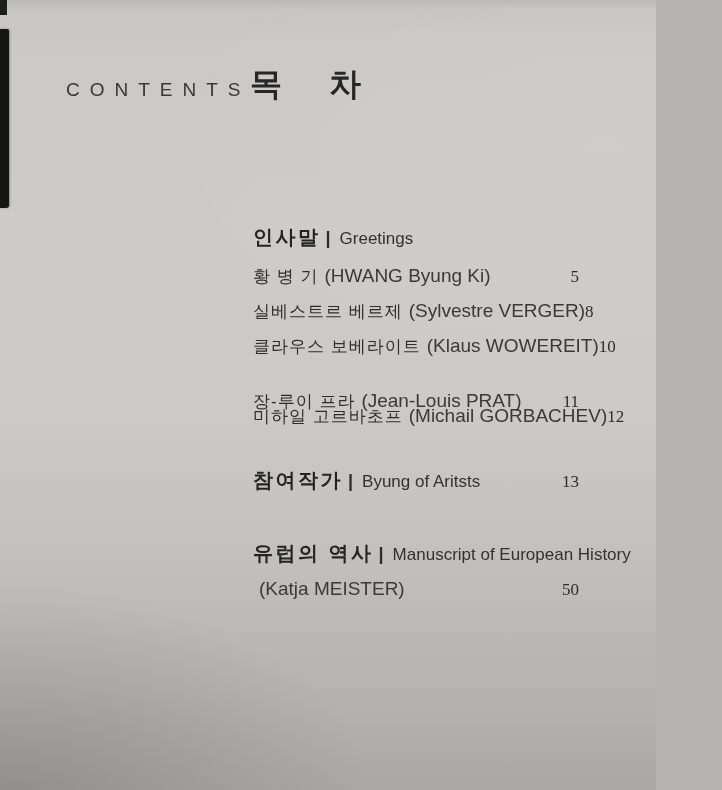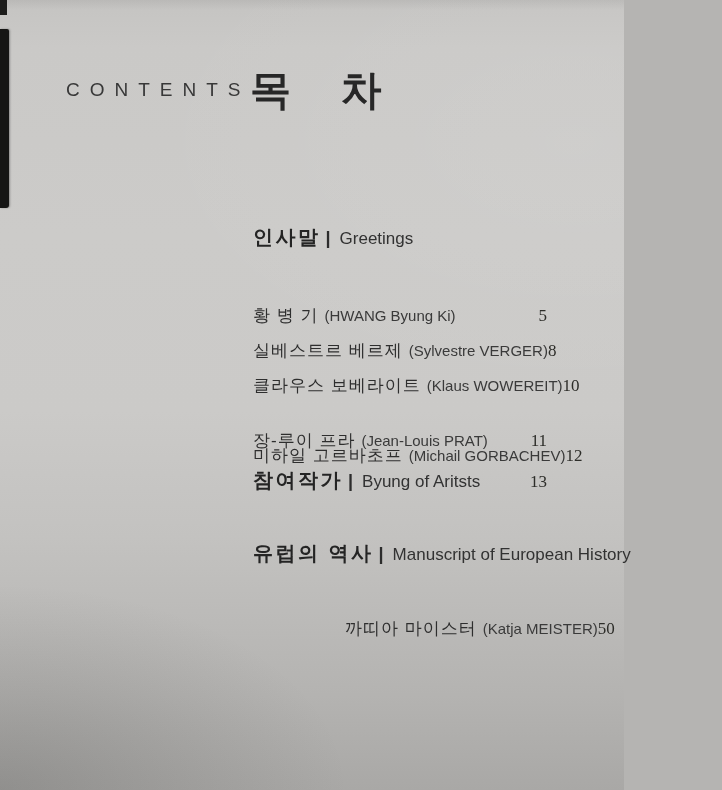--- a/index.html
+++ b/index.html
@@ -17,20 +17,21 @@
     height: 790px;
     background:
       linear-gradient(to bottom,
         #c5c4c2 0%,
         #cac9c7 6%,
         #cccbc9 30%,
         #cbcac8 52%,
         #c3c2c0 68%,
         #b4b3b1 88%,
         #a9a8a6 100%);
+    padding-left: 32px;
   }
   
   .shade {
     position: absolute;
     inset: 0;
     pointer-events: none;
     background:
       linear-gradient(to bottom, rgba(40,40,38,0.07), rgba(40,40,38,0) 10px),
       radial-gradient(90% 42% at 0% 100%, rgba(45,45,43,0.20), rgba(45,45,43,0) 62%),
       radial-gradient(120% 55% at 92% 18%, rgba(255,255,255,0.07), rgba(255,255,255,0) 60%);
@@ -55,21 +56,21 @@
     position: absolute;
     left: 66px; top: 79px;
     font-size: 19px;
     letter-spacing: 10px;
     color: #383838;
     white-space: nowrap;
   }
   .title-ko {
     position: absolute;
     left: 250px; top: 63px;
-    font-size: 41px;
+    font-size: 32px;
     font-weight: 700;
     word-spacing: 34px;
     letter-spacing: 2px;
     color: #272727;
     white-space: nowrap;
   }
 
   .row {
     position: absolute;
     left: 253px;
@@ -96,24 +97,23 @@
     font-size: 17px;
     color: #323232;
   }
 
   .i-ko {
     font-size: 17px;
     letter-spacing: 1px;
     color: #2e2e2e;
   }
   .i-en {
-    font-size: 15px;
+    font-size: 19px;
     color: #3a3a3a;
     margin-left: 6px;
-    margin-top: 42px;
   }
   .indent { margin-left: 92px; }
 
   .num {
     font-family: "Liberation Serif", serif;
     font-size: 17px;
     color: #2d2d29;
   }
 </style>
 </head>
@@ -180,18 +180,17 @@
 
   <div class="row" style="top:540px">
     <span class="h-ko">유럽의 역사</span>
     <span class="h-div">|</span>
     <span class="h-en">Manuscript of European History</span>
     <span class="fill"></span>
     <span class="num"></span>
   </div>
 
   <div class="row" style="top:578px">
-    <span class="i-ko indent">까띠아 마이스터</span>
     <span class="i-en">(Katja MEISTER)</span>
     <span class="fill"></span>
     <span class="num">50</span>
   </div>
 </div>
 
 </body></html>

